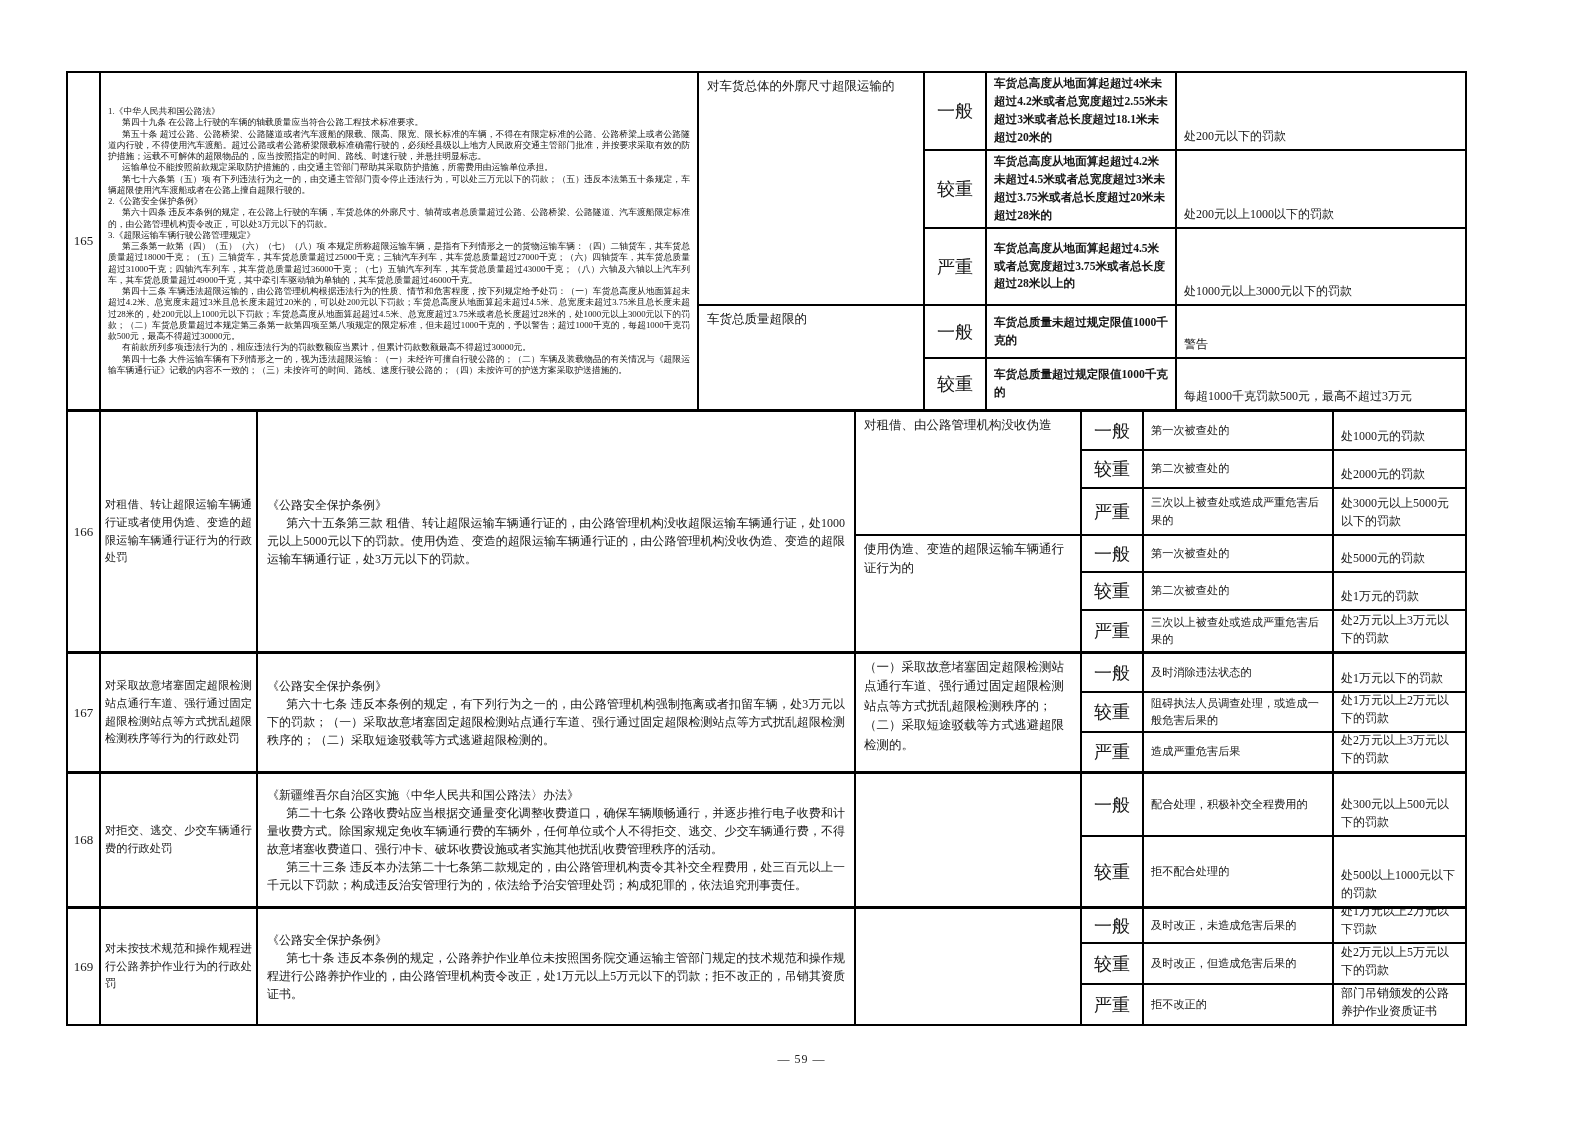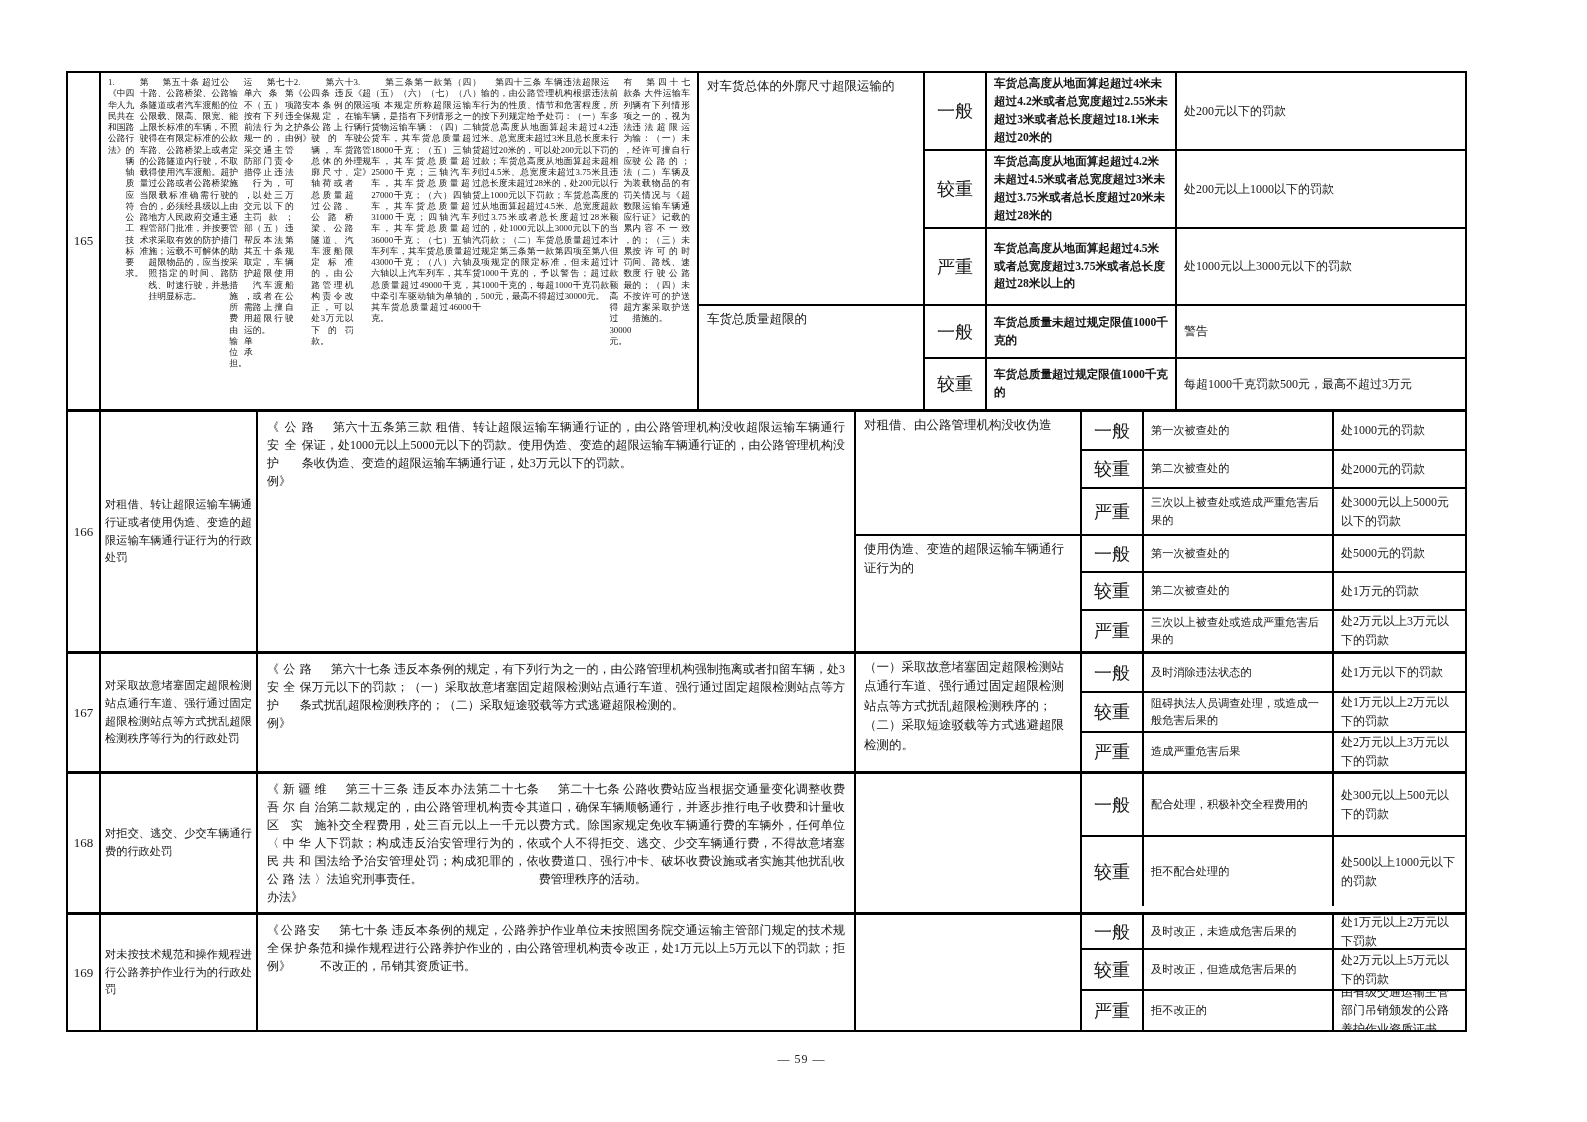--- a/index.html
+++ b/index.html
@@ -12,35 +12,35 @@
     position:absolute; left:66px; top:71px; width:1401px;
     border:2.5px solid #000; display:flex; flex-direction:column; background:#fff;
   }
   .main-row { display:flex; border-bottom:3px solid #000; }
   .main-row:last-child { border-bottom:none; }
   .cell { border-right:2px solid #000; display:flex; overflow:hidden; }
   .cell > .inner { width:100%; }
   .c-num { width:33px; align-items:center; justify-content:center; font-size:13px; text-align:center; }
   .c-item { width:157px; align-items:center; padding:4px 4px; font-size:11.2px; line-height:1.6; }
   .c-item .inner { text-align:justify; }
-  .c-legal { width:598px; justify-content:center; padding:6px 9px; font-size:12px; line-height:1.5; text-align:justify; }
+  .c-legal { width:598px; flex-direction:column; justify-content:center; padding:6px 9px; font-size:12px; line-height:1.5; text-align:justify; }
   .c-legal.small { font-size:8.8px; line-height:1.28; padding:4px 7px; }
   .c-legal p { text-align:justify; }
   .c-legal p.ind { text-indent:1.6em; }
   .right { flex:1; display:flex; flex-direction:column; }
   .group { display:flex; border-bottom:2px solid #000; flex:1; }
   .group:last-child { border-bottom:none; }
   .c-cat { width:226px; flex-direction:column; justify-content:flex-start; padding:4px 8px; font-size:12.5px; line-height:1.55; }
   .levels { flex:1; display:flex; flex-direction:column; }
   .level { display:flex; border-bottom:2px solid #000; flex:1; }
   .level:last-child { border-bottom:none; }
   .c-sev { width:62px; align-items:center; justify-content:center; font-size:18px; text-align:center; }
   .c-circ { width:190px; align-items:center; padding:3px 7px; font-size:11.2px; line-height:1.55; }
   .c-circ.bold { font-weight:bold; font-size:11.6px; }
-  .c-pen { flex:1; border-right:none; align-items:center; padding:3px 7px; font-size:12px; line-height:1.55; }
+  .c-pen { flex:1; border-right:none; align-items:flex-end; padding:3px 7px; font-size:12px; line-height:1.55; }
   .footer { position:absolute; left:8px; width:100%; top:1052px; text-align:center; font-size:12px; letter-spacing:1px; color:#222; }
 </style>
 </head>
 <body>
 
 <div class="page">
   <div class="penalty-table" id="penalty-table">
       <div class="main-row">
         <div class="cell c-num">
           <div class="inner">165</div>
@@ -282,22 +282,22 @@
       </div>
       <div class="main-row">
         <div class="cell c-num">
           <div class="inner">168</div>
         </div>
         <div class="cell c-item">
           <div class="inner">对拒交、逃交、少交车辆通行费的行政处罚</div>
         </div>
         <div class="cell c-legal">
           <p>《新疆维吾尔自治区实施〈中华人民共和国公路法〉办法》</p>
+          <p class="ind">第二十七条 公路收费站应当根据交通量变化调整收费道口，确保车辆顺畅通行，并逐步推行电子收费和计量收费方式。除国家规定免收车辆通行费的车辆外，任何单位或个人不得拒交、逃交、少交车辆通行费，不得故意堵塞收费道口、强行冲卡、破坏收费设施或者实施其他扰乱收费管理秩序的活动。</p>
           <p class="ind">第三十三条 违反本办法第二十七条第二款规定的，由公路管理机构责令其补交全程费用，处三百元以上一千元以下罚款；构成违反治安管理行为的，依法给予治安管理处罚；构成犯罪的，依法追究刑事责任。</p>
-          <p class="ind">第二十七条 公路收费站应当根据交通量变化调整收费道口，确保车辆顺畅通行，并逐步推行电子收费和计量收费方式。除国家规定免收车辆通行费的车辆外，任何单位或个人不得拒交、逃交、少交车辆通行费，不得故意堵塞收费道口、强行冲卡、破坏收费设施或者实施其他扰乱收费管理秩序的活动。</p>
         </div>
         <div class="right">
           <div class="group">
             <div class="cell c-cat"></div>
             <div class="levels">
               <div class="level" style="height: 63px; flex: 0 0 auto;">
                 <div class="cell c-sev">
                   <div class="inner">一般</div>
                 </div>
                 <div class="cell c-circ">

